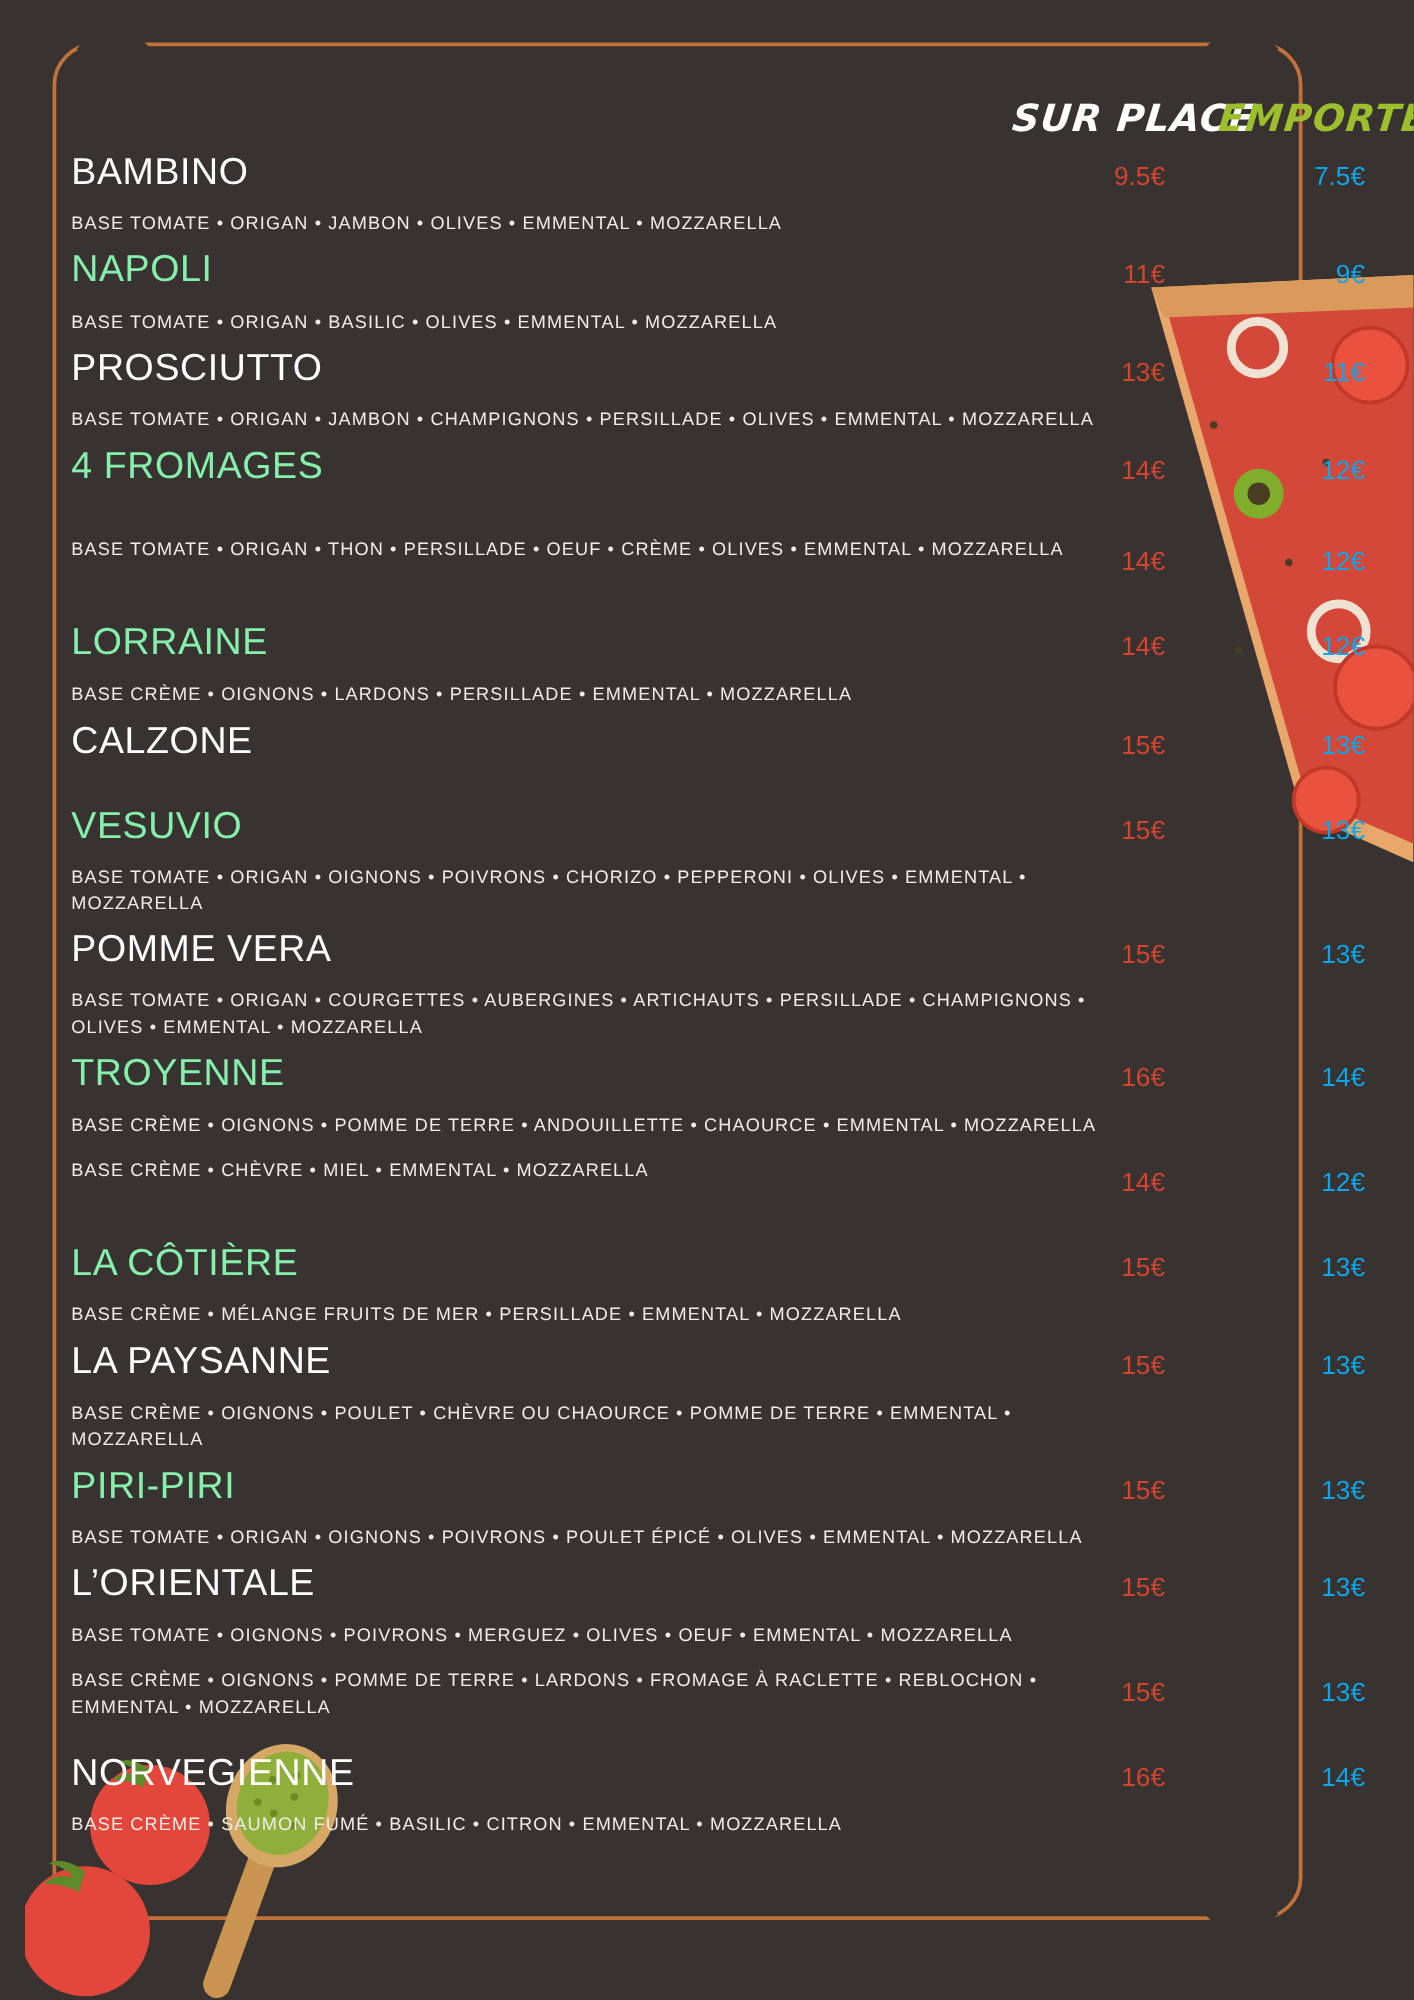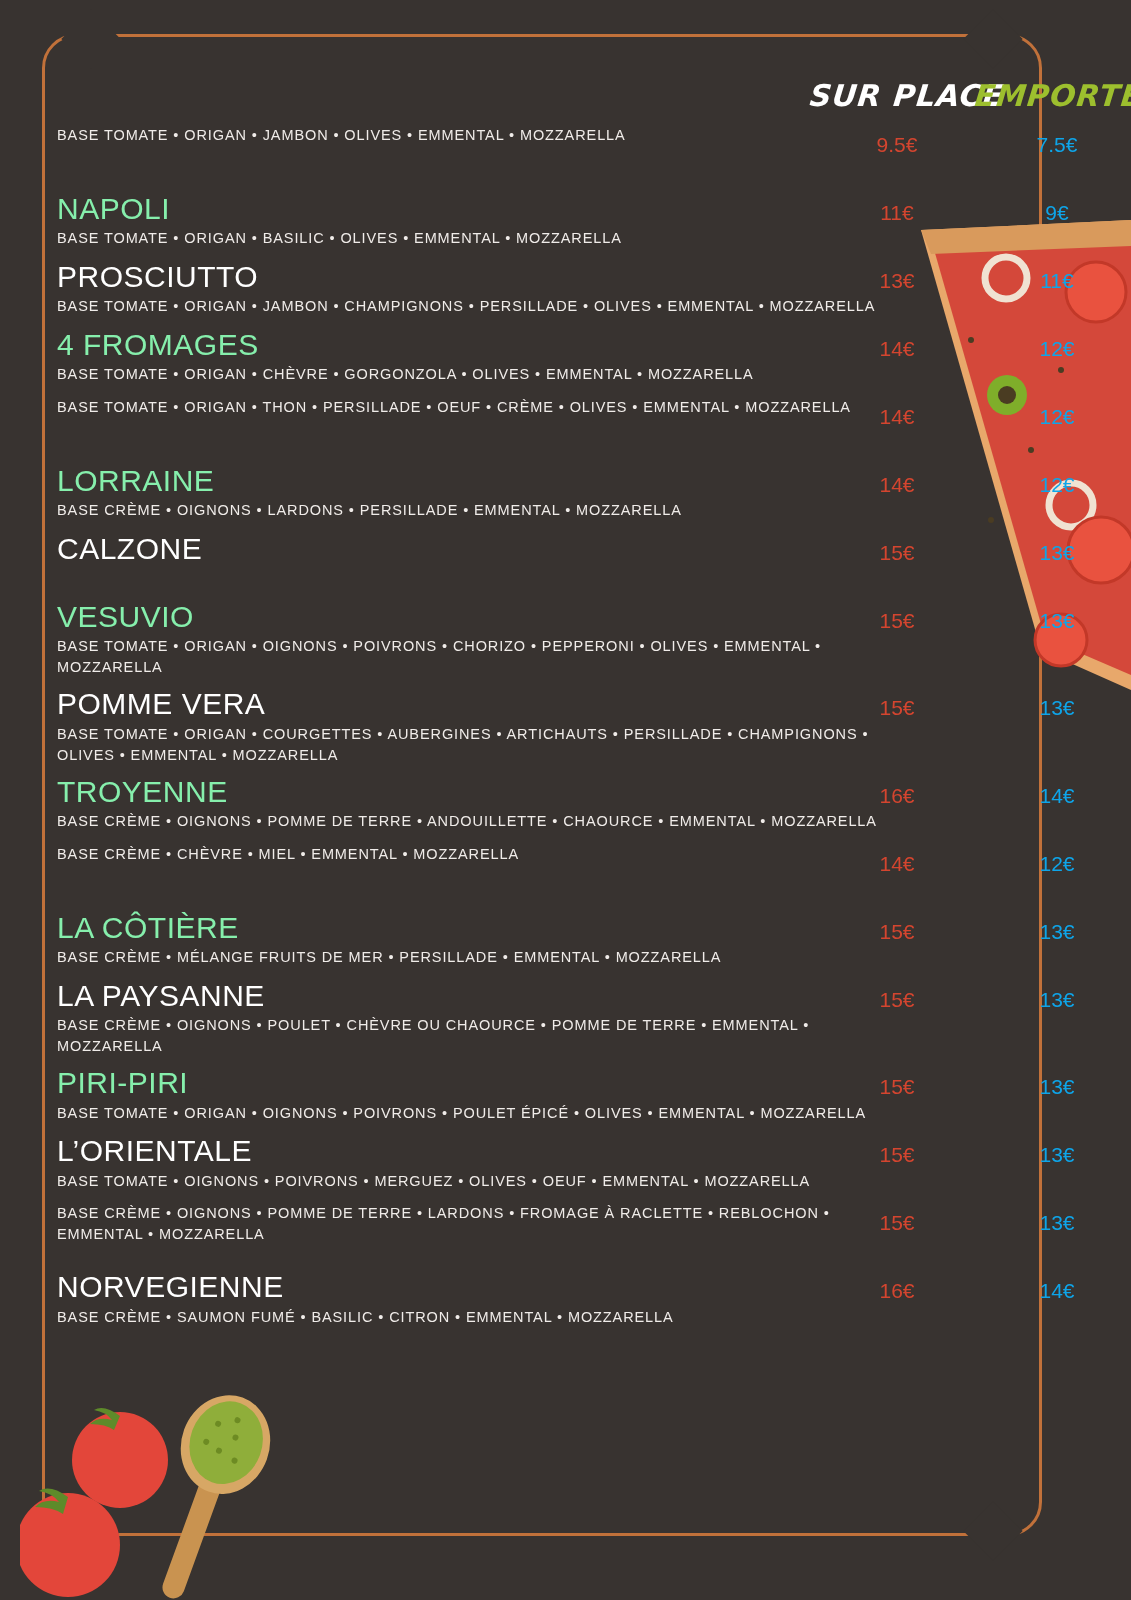--- a/index.html
+++ b/index.html
@@ -97,29 +97,29 @@
     color: #ffffff;
     font-weight: 400;
     line-height: 1.08;
     width: 800px;
   }
   .item-name.accent { color: #86efac; }
   .item-desc {
     font-size: 14.5px;
     letter-spacing: 0.9px;
     color: #f0ece9;
-    margin-top: 3px;
+    margin-top: 15px;
     width: 860px;
     line-height: 1.45;
   }
   .price-a, .price-b {
     position: absolute;
     font-size: 21px;
     top: 8px;
-    text-align: center;
+    text-align: right;
     width: 70px;
   }
   .price-a { left: 805px; color: #d4452f; }
   .price-b { left: 965px; color: #0ea5e9; }
 </style>
 </head>
 <body>
 
 <div id="frame"></div>
 <div id="frame-notch-tl"></div>
@@ -166,39 +166,39 @@
   </svg>
 </div>
 
 <div id="col-headers">
   <div class="col-head" id="head-sur-place">SUR PLACE</div>
   <div class="col-head" id="head-emporter">EMPORTER</div>
 </div>
 
 <div id="menu-list">
     <div class="menu-item">
+      <div class="item-name">BAMBINO</div>
       <div class="item-desc">BASE TOMATE • ORIGAN • JAMBON • OLIVES • EMMENTAL • MOZZARELLA</div>
       <div class="price-a">9.5€</div>
       <div class="price-b">7.5€</div>
     </div>
     <div class="menu-item">
       <div class="item-name accent">NAPOLI</div>
       <div class="item-desc">BASE TOMATE • ORIGAN • BASILIC • OLIVES • EMMENTAL • MOZZARELLA</div>
       <div class="price-a">11€</div>
       <div class="price-b">9€</div>
     </div>
     <div class="menu-item">
       <div class="item-name">PROSCIUTTO</div>
       <div class="item-desc">BASE TOMATE • ORIGAN • JAMBON • CHAMPIGNONS • PERSILLADE • OLIVES • EMMENTAL • MOZZARELLA</div>
       <div class="price-a">13€</div>
       <div class="price-b">11€</div>
     </div>
     <div class="menu-item">
       <div class="item-name accent">4 FROMAGES</div>
-      <div class="item-desc">BASE TOMATE • ORIGAN • CHÈVRE • GORGONZOLA • OLIVES • EMMENTAL • MOZZARELLA</div>
       <div class="price-a">14€</div>
       <div class="price-b">12€</div>
     </div>
     <div class="menu-item">
       <div class="item-desc">BASE TOMATE • ORIGAN • THON • PERSILLADE • OEUF • CRÈME • OLIVES • EMMENTAL • MOZZARELLA</div>
       <div class="price-a">14€</div>
       <div class="price-b">12€</div>
     </div>
     <div class="menu-item">
       <div class="item-name accent">LORRAINE</div>

